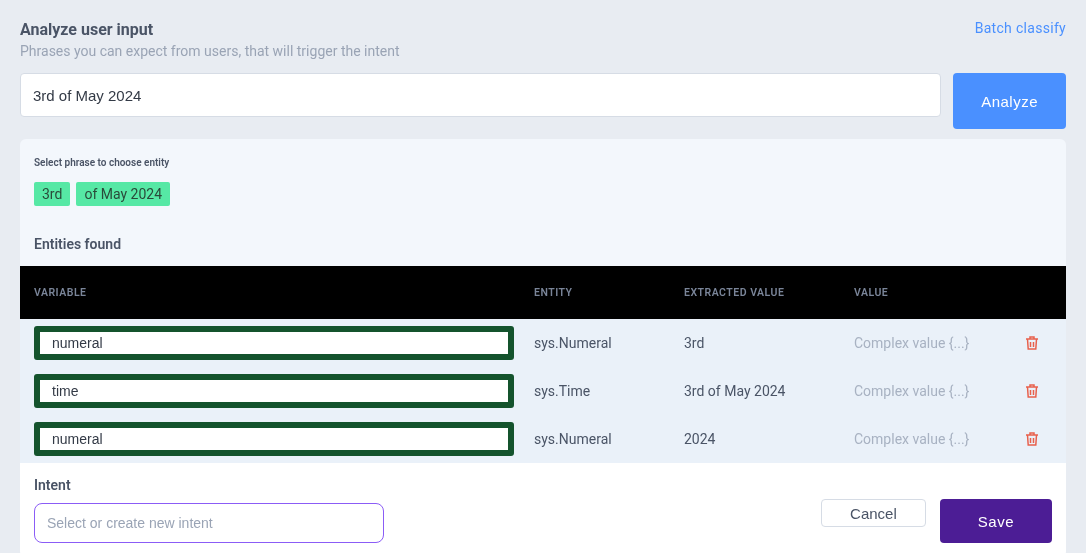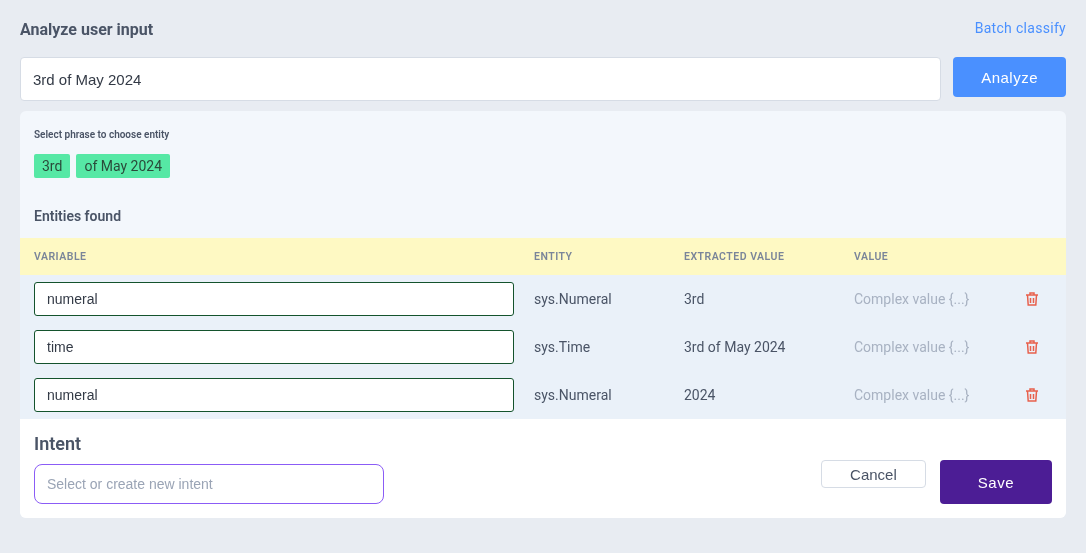--- a/index.html
+++ b/index.html
@@ -52,21 +52,21 @@
       font-size: 15px;
       color: #333a46;
       outline: none;
     }
     .analyze-btn {
       background: #4a90ff;
       color: #fff;
       border: none;
       border-radius: 4px;
       padding: 0 28px;
-      height: 40px;
+      height: 56px;
       font-size: 15px;
       letter-spacing: 0.5px;
       cursor: pointer;
     }
     .results-panel {
       background: #f3f7fc;
       border-radius: 6px;
       margin-top: 10px;
       padding-top: 18px;
       padding-bottom: 0;
@@ -94,22 +94,22 @@
     }
     .entities-label {
       font-size: 14px;
       font-weight: 600;
       color: #4a5466;
       padding: 0 14px;
       margin-bottom: 14px;
     }
     .table-header {
       display: flex;
-      background: #fef9c3;
-      padding: 12px 14px;
+      background: #000000;
+      padding: 20px 14px;
       font-size: 10.5px;
       letter-spacing: 0.5px;
       color: #7a8599;
       font-weight: 600;
     }
     .col-variable { width: 500px; }
     .col-entity { width: 150px; }
     .col-extracted { width: 170px; }
     .col-value { flex: 1; }
     .col-action { width: 40px; }
@@ -117,21 +117,21 @@
       background: #eaf1f9;
     }
     .table-row {
       display: flex;
       align-items: center;
       padding: 7px 14px;
     }
     .var-input {
       width: 480px;
       height: 34px;
-      border: 1px solid #14532d;
+      border: 6px solid #14532d;
       border-radius: 3px;
       padding: 0 12px;
       font-size: 14px;
       color: #333a46;
       background: #fff;
       outline: none;
     }
     .entity-text {
       width: 150px;
       color: #4a5466;
@@ -164,21 +164,21 @@
       display: flex;
       justify-content: space-between;
       align-items: flex-end;
     }
     .intent-block {
       display: flex;
       flex-direction: column;
       gap: 10px;
     }
     .intent-label {
-      font-size: 18px;
+      font-size: 14px;
       font-weight: 600;
       color: #4a5466;
     }
     .intent-input {
       width: 350px;
       height: 40px;
       border: 1px solid #8b5cf6;
       border-radius: 8px;
       padding: 0 12px;
       font-size: 14px;
@@ -213,20 +213,21 @@
       letter-spacing: 0.5px;
       cursor: pointer;
     }
   </style>
 </head>
 <body>
 
 <div class="header-row">
   <div>
     <div class="title">Analyze user input</div>
+    <div class="subtitle">Phrases you can expect from users, that will trigger the intent</div>
   </div>
   <a class="batch-link">Batch classify</a>
 </div>
 
 <div class="input-row">
   <input type="text" class="main-input" value="3rd of May 2024" style="">
   <button class="analyze-btn">Analyze</button>
 </div>
 
 <div class="results-panel">

